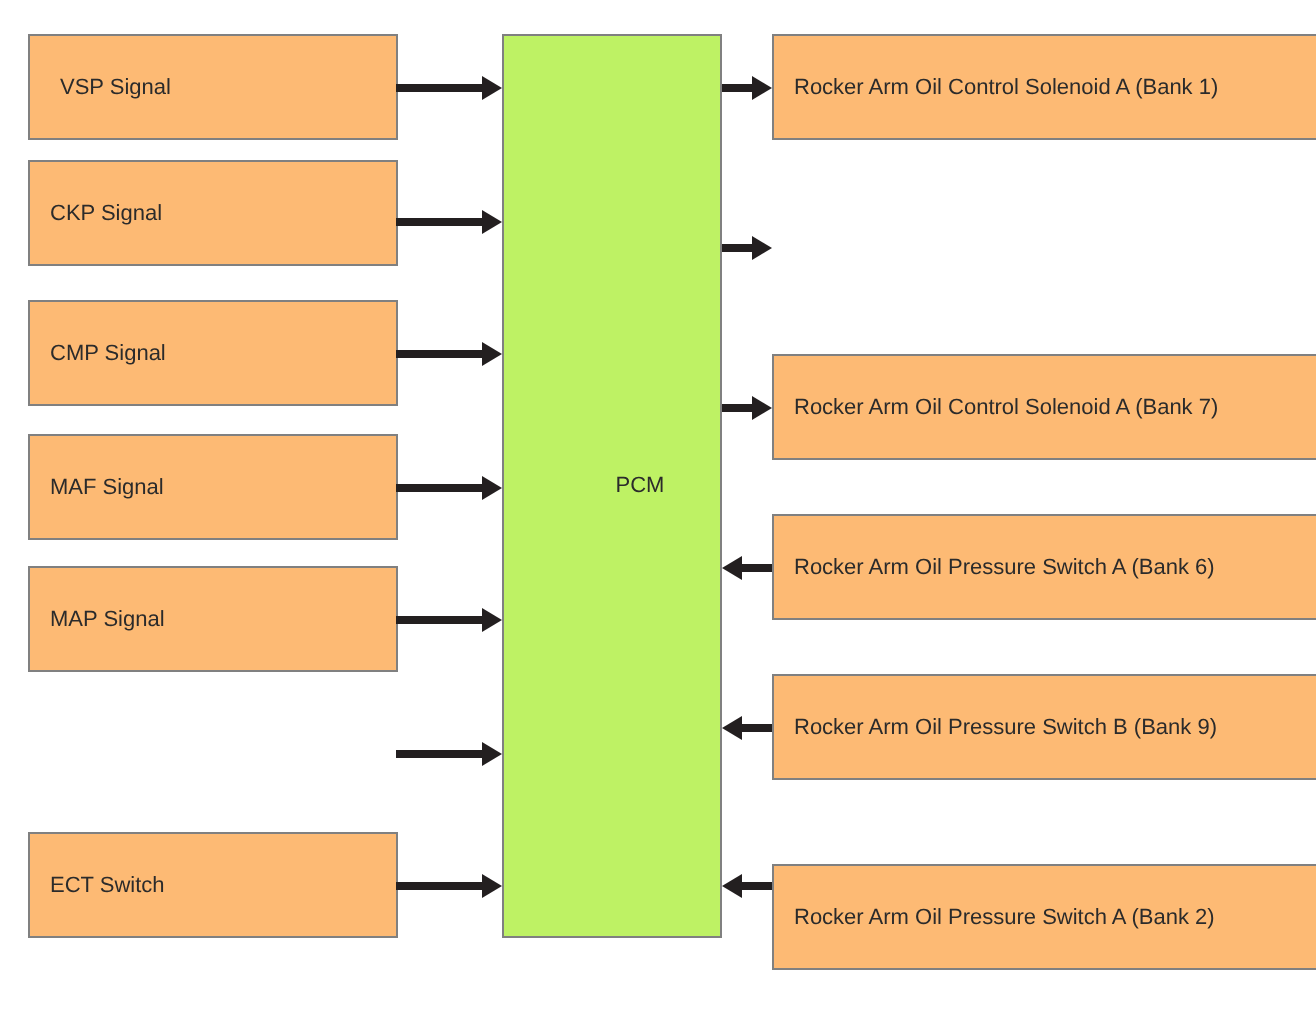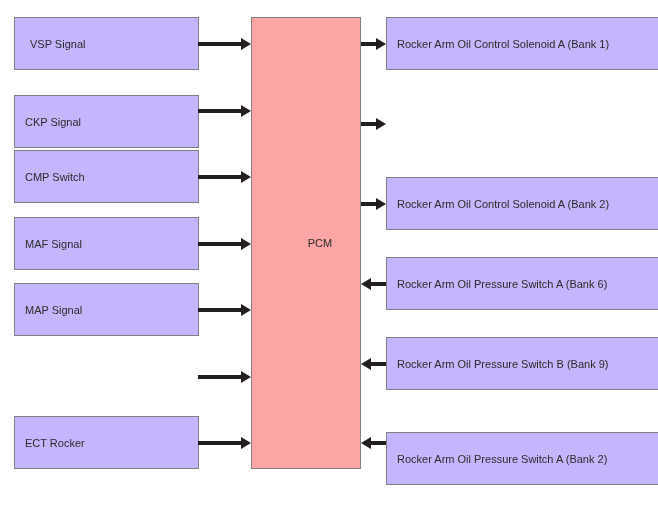--- a/index.html
+++ b/index.html
@@ -14,34 +14,34 @@
     background: #ffffff;
     font-family: "Liberation Sans", sans-serif;
     font-size: 11px;
     color: #2b2b2b;
     overflow: hidden;
   }
   .box {
     position: absolute;
     box-sizing: border-box;
     border: 1px solid #808080;
-    background: #c4b5fd;
+    background: #fdba74;
     display: flex;
     align-items: center;
   }
   .box.left-col  { left: 14px;  width: 185px; height: 53px; padding-left: 10px; }
   .box.right-col { left: 386px; width: 292px; height: 53px; padding-left: 10px; }
   .box.first-input { padding-left: 15px; }
   .pcm-box {
     position: absolute;
     box-sizing: border-box;
     left: 251px; top: 17px;
     width: 110px; height: 452px;
     border: 1px solid #808080;
-    background: #fca5a5;
+    background: #bef264;
     display: flex;
     align-items: center;
     justify-content: center;
     padding-left: 28px;
   }
   .label { white-space: nowrap; }
   .arrow {
     position: absolute;
     height: 12px;
     display: flex;
@@ -68,34 +68,34 @@
   .arrow.out-arrow { left: 361px; width: 25px; }
 </style>
 </head>
 <body>
 
 <div class="canvas">
 
   <div class="box left-col first-input" style="top:17px">
     <span class="label">VSP Signal</span>
   </div>
-  <div class="box left-col" style="top:95px">
+  <div class="box left-col" style="top:80px">
     <span class="label">CKP Signal</span>
   </div>
   <div class="box left-col" style="top:150px">
-    <span class="label">CMP Switch</span>
+    <span class="label">CMP Signal</span>
   </div>
   <div class="box left-col" style="top:283px">
     <span class="label">MAP Signal</span>
   </div>
   <div class="box left-col" style="top:217px">
     <span class="label">MAF Signal</span>
   </div>
   <div class="box left-col" style="top:416px">
-    <span class="label">ECT Rocker</span>
+    <span class="label">ECT Switch</span>
   </div>
 
   <div class="arrow in-arrow" style="top:37.5px">
       <div class="shaft"></div>
       <div class="head-right"></div>
     </div>
   <div class="arrow in-arrow" style="top:104.5px">
       <div class="shaft"></div>
       <div class="head-right"></div>
     </div>
@@ -147,21 +147,21 @@
     </div>
   <div class="arrow out-arrow" style="top:436.5px">
       <div class="head-left"></div>
       <div class="shaft"></div>
     </div>
 
   <div class="box right-col" style="top:17px">
     <span class="label">Rocker Arm Oil Control Solenoid A (Bank 1)</span>
   </div>
   <div class="box right-col" style="top:177px">
-    <span class="label">Rocker Arm Oil Control Solenoid A (Bank 2)</span>
+    <span class="label">Rocker Arm Oil Control Solenoid A (Bank 7)</span>
   </div>
   <div class="box right-col" style="top:257px">
     <span class="label">Rocker Arm Oil Pressure Switch A (Bank 6)</span>
   </div>
   <div class="box right-col" style="top:337px">
     <span class="label">Rocker Arm Oil Pressure Switch B (Bank 9)</span>
   </div>
   <div class="box right-col" style="top:432px">
     <span class="label">Rocker Arm Oil Pressure Switch A (Bank 2)</span>
   </div>

